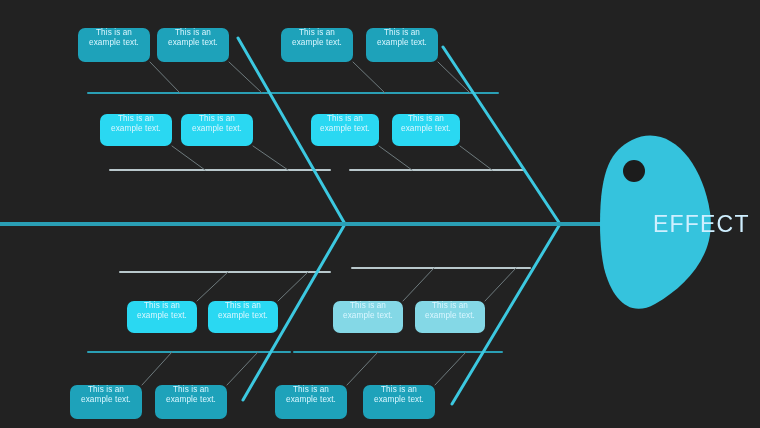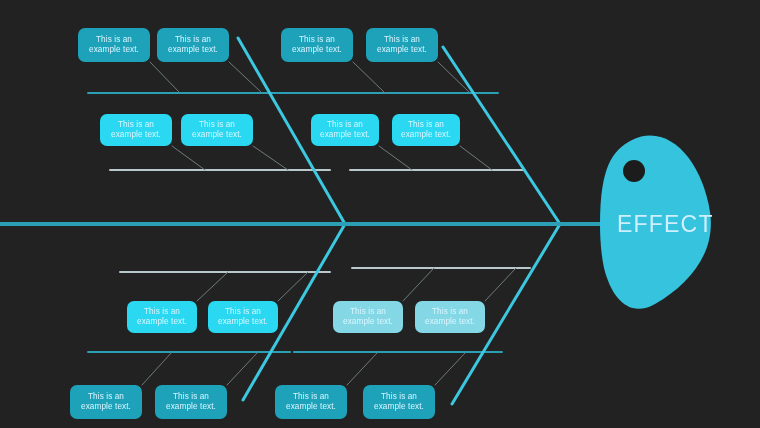--- a/index.html
+++ b/index.html
@@ -25,38 +25,38 @@
     left: 0;
     top: 0;
     width: 760px;
     height: 428px;
   }
   .node-box {
     position: absolute;
     box-sizing: border-box;
     border-radius: 7px;
     display: flex;
-    align-items: center;
     justify-content: center;
     text-align: center;
     line-height: 1.18;
     letter-spacing: 0.1px;
     user-select: none;
   }
   .node-label {
     display: block;
     padding: 0 4px;
     white-space: normal;
   }
   #effect-text {
     position: absolute;
     color: #cfefff;
     font-size: 23px;
     letter-spacing: 1.2px;
     white-space: nowrap;
+    margin-left: 36px;
   }
 </style>
 </head>
 <body>
 
 <div id="stage">
 
   <svg id="skeleton" viewBox="0 0 760 428">
     <g id="sub-bones-group">
         <line x1="88" y1="93" x2="292" y2="93" stroke="#2a9fb5" stroke-width="2" stroke-linecap="round"></line>

